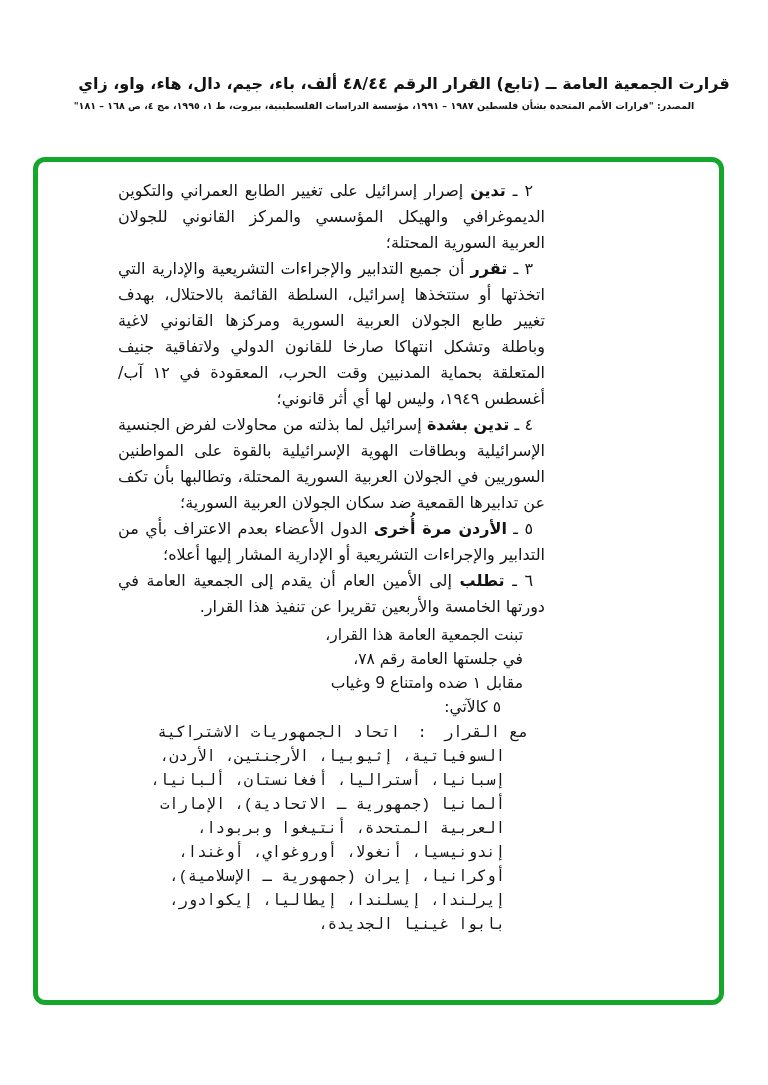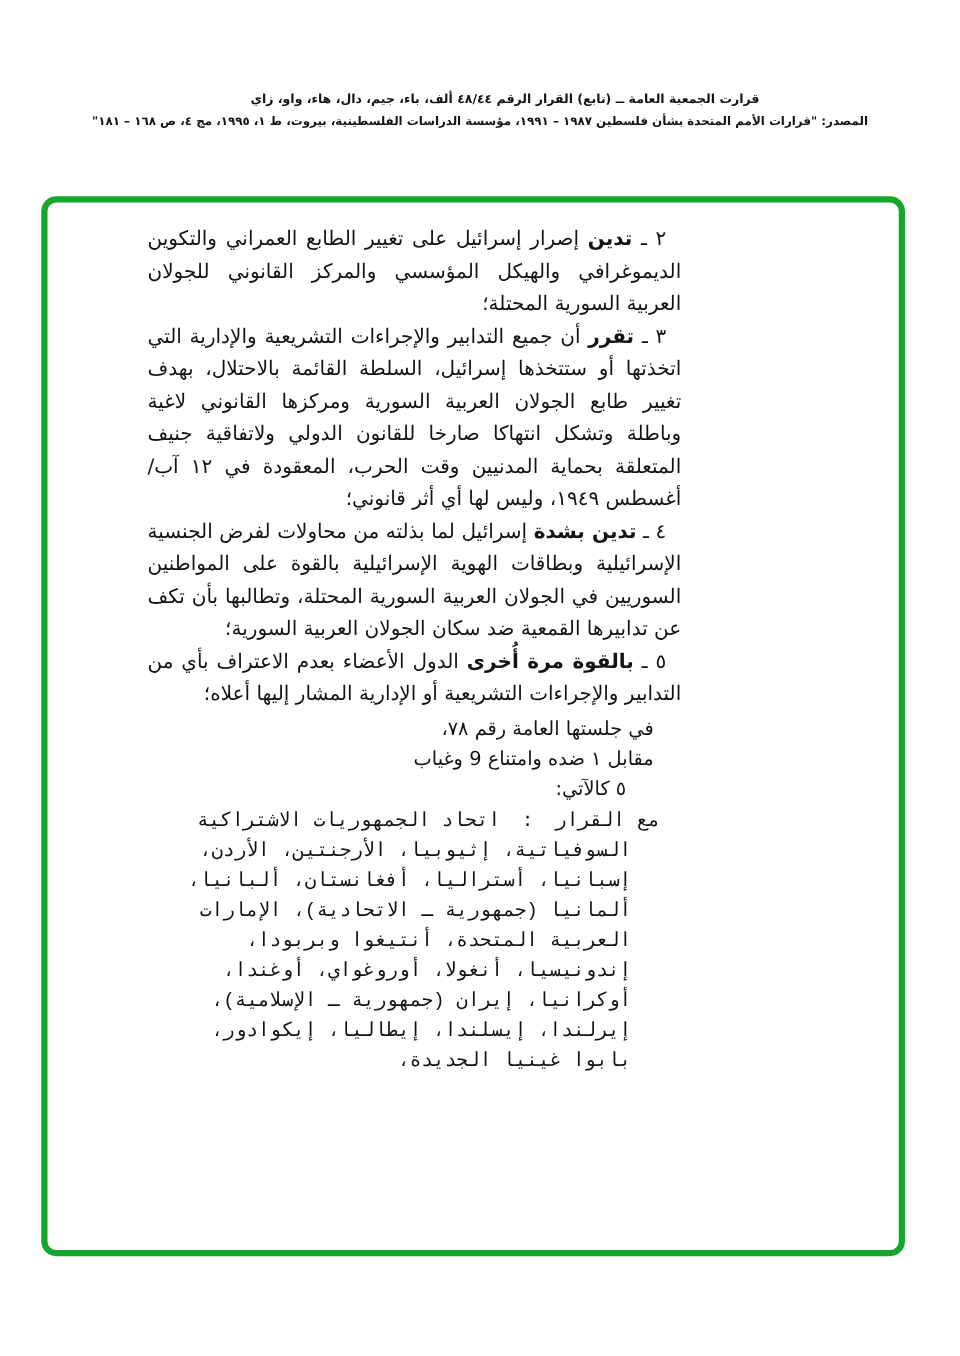--- a/index.html
+++ b/index.html
@@ -19,21 +19,21 @@
   
   .header {
     position: absolute;
     top: 74px;
     left: 0;
     right: 0;
     text-align: center;
     direction: rtl;
   }
   .header-title {
-    font-size: 10px;
+    font-size: 16px;
     font-weight: bold;
     letter-spacing: 0.2px;
     white-space: nowrap;
     margin-left: 40px;
   }
   .header-source {
     margin-top: 7px;
     font-size: 9.5px;
     font-weight: bold;
     white-space: nowrap;
@@ -134,26 +134,32 @@
     </p>
 
     <p class="para">
       <span>٤ ـ</span>
       <b>تدين بشدة</b>
       <span>إسرائيل لما بذلته من محاولات لفرض الجنسية الإسرائيلية وبطاقات الهوية الإسرائيلية بالقوة على المواطنين السوريين في الجولان العربية السورية المحتلة، وتطالبها بأن تكف عن تدابيرها القمعية ضد سكان الجولان العربية السورية؛</span>
     </p>
 
     <p class="para">
       <span>٥ ـ</span>
-      <b>بالقوة مرة أُخرى</b>
+      <b>الأردن مرة أُخرى</b>
       <span>الدول الأعضاء بعدم الاعتراف بأي من التدابير والإجراءات التشريعية أو الإدارية المشار إليها أعلاه؛</span>
     </p>
 
+    <p class="para">
+      <span>٦ ـ</span>
+      <b>تطلب</b>
+      <span>إلى الأمين العام أن يقدم إلى الجمعية العامة في دورتها الخامسة والأربعين تقريرا عن تنفيذ هذا القرار.</span>
+    </p>
 
     <div class="adoption">
+      <div class="adoption-line">تبنت الجمعية العامة هذا القرار،</div>
       <div class="adoption-line">في جلستها العامة رقم ٧٨،</div>
       <div class="adoption-line">مقابل ١ ضده وامتناع 9 وغياب</div>
       <div class="adoption-line last">٥ كالآتي:</div>
     </div>
 
     <p class="vote">
       <span>مع القرار</span>
       <span class="vote-sep">:</span>
       <span>اتحاد الجمهوريات الاشتراكية السوفياتية، إثيوبيا، الأرجنتين، الأردن، إسبانيا، أستراليا، أفغانستان، ألبانيا، ألمانيا (جمهورية ـ الاتحادية)، الإمارات العربية المتحدة، أنتيغوا وبربودا، إندونيسيا، أنغولا، أوروغواي، أوغندا، أوكرانيا، إيران (جمهورية ـ الإسلامية)، إيرلندا، إيسلندا، إيطاليا، إيكوادور، بابوا غينيا الجديدة،</span>
     </p>

